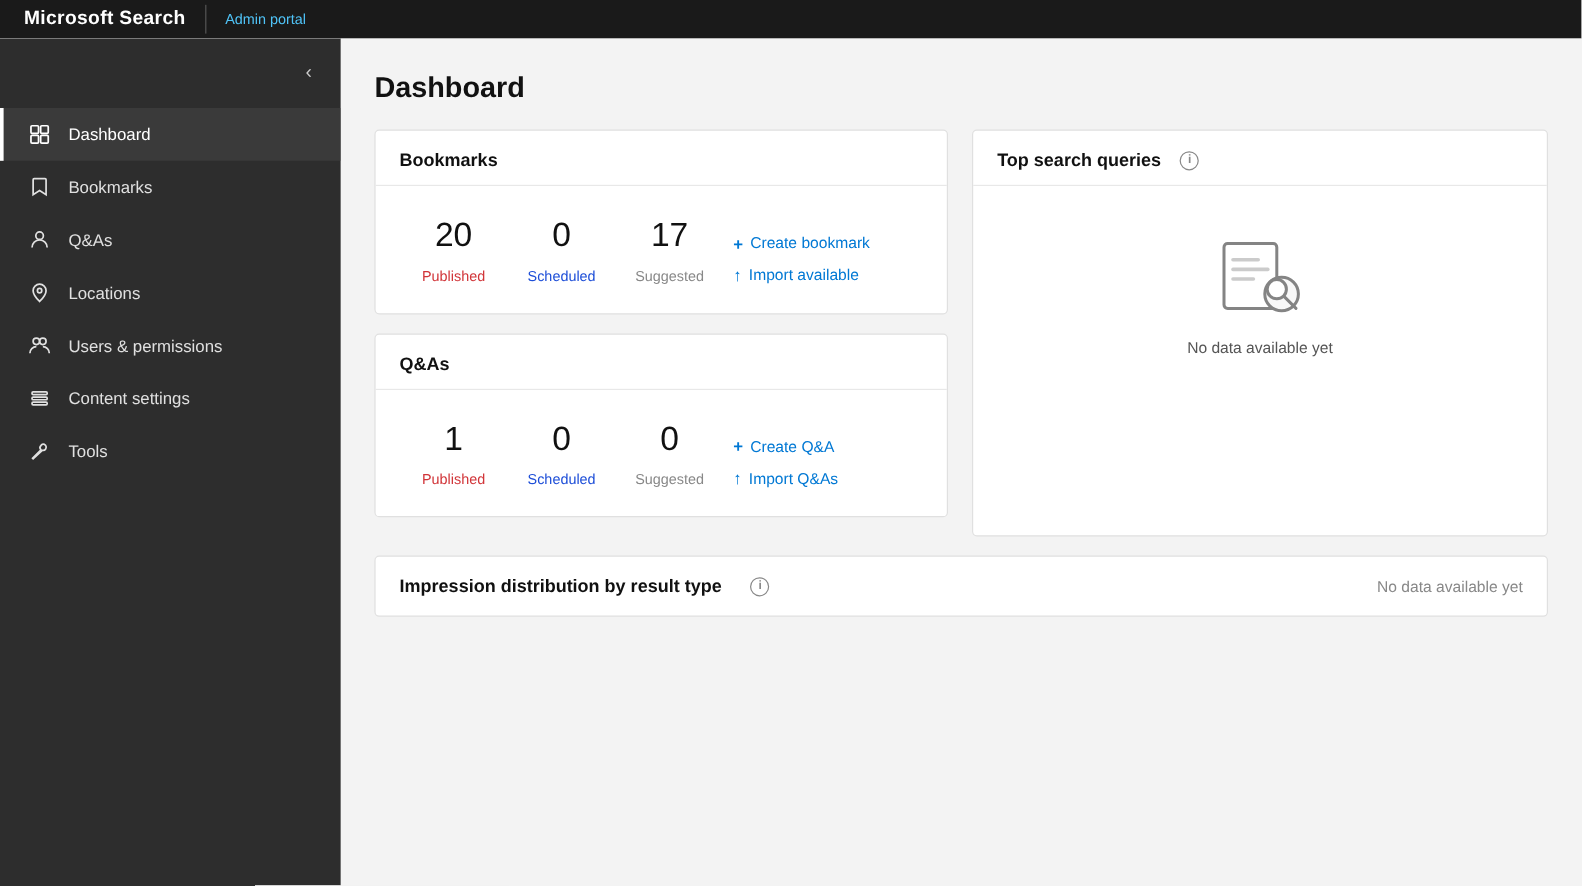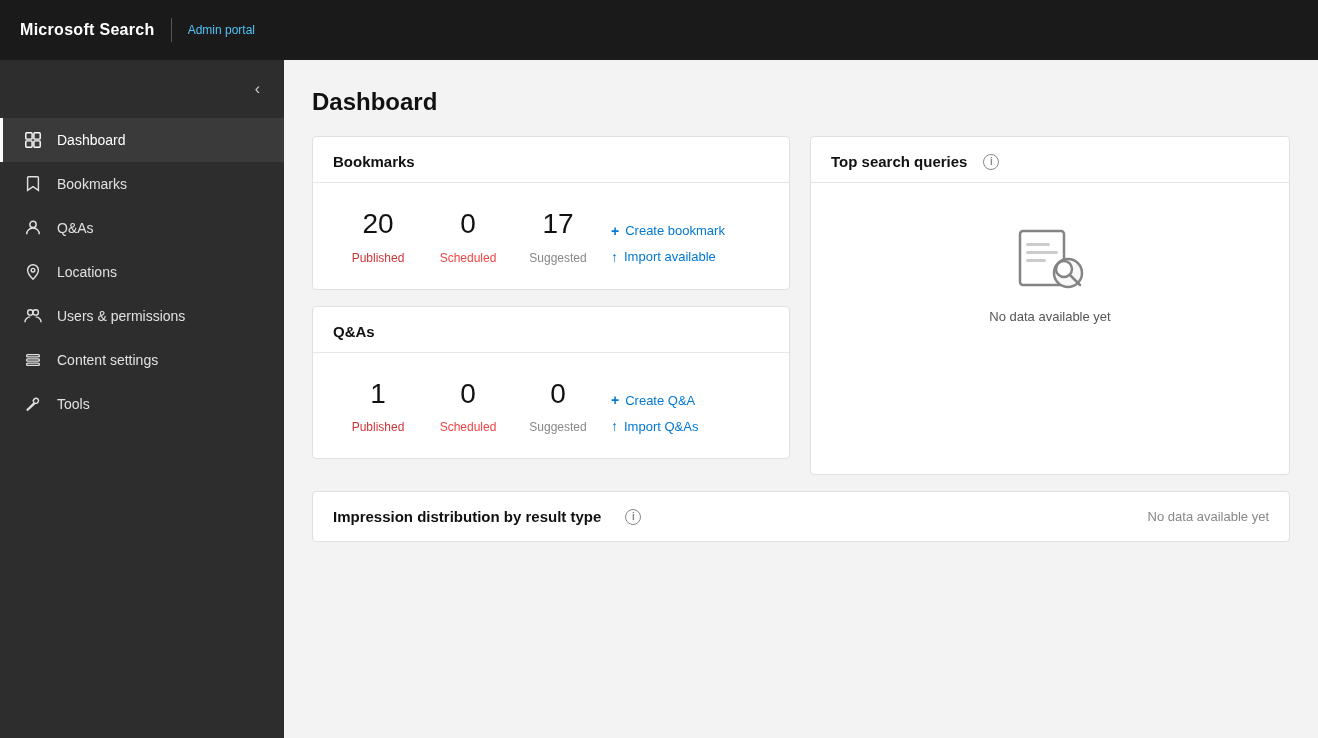--- a/index.html
+++ b/index.html
@@ -2,21 +2,21 @@
 <html><head>
   <meta charset="utf-8">
   <style>
     * { margin: 0; padding: 0; box-sizing: border-box; }
     body { font-family: 'Segoe UI', Arial, sans-serif; background: #f3f3f3; display: flex; flex-direction: column; height: 738px; overflow: hidden; }
 
     
     .topbar {
       background: #1a1a1a;
       color: #fff;
-      height: 60px;
+      height: 32px;
       display: flex;
       align-items: center;
       padding: 0 20px;
       flex-shrink: 0;
     }
     .topbar-brand {
       font-size: 16px;
       font-weight: 600;
       color: #fff;
       letter-spacing: 0.3px;
@@ -143,21 +143,21 @@
       font-size: 28px;
       font-weight: 300;
       color: #111;
       line-height: 1.2;
     }
     .stat-label {
       font-size: 12px;
       margin-top: 10px;
     }
     .stat-label.published { color: #d13438; }
-    .stat-label.scheduled { color: #ef4444; }
+    .stat-label.scheduled { color: #1d4ed8; }
     .stat-label.suggested { color: #888; }
 
     .actions-col {
       display: flex;
       flex-direction: column;
       justify-content: center;
       gap: 10px;
       margin-left: 8px;
       padding: 8px 0;
     }

